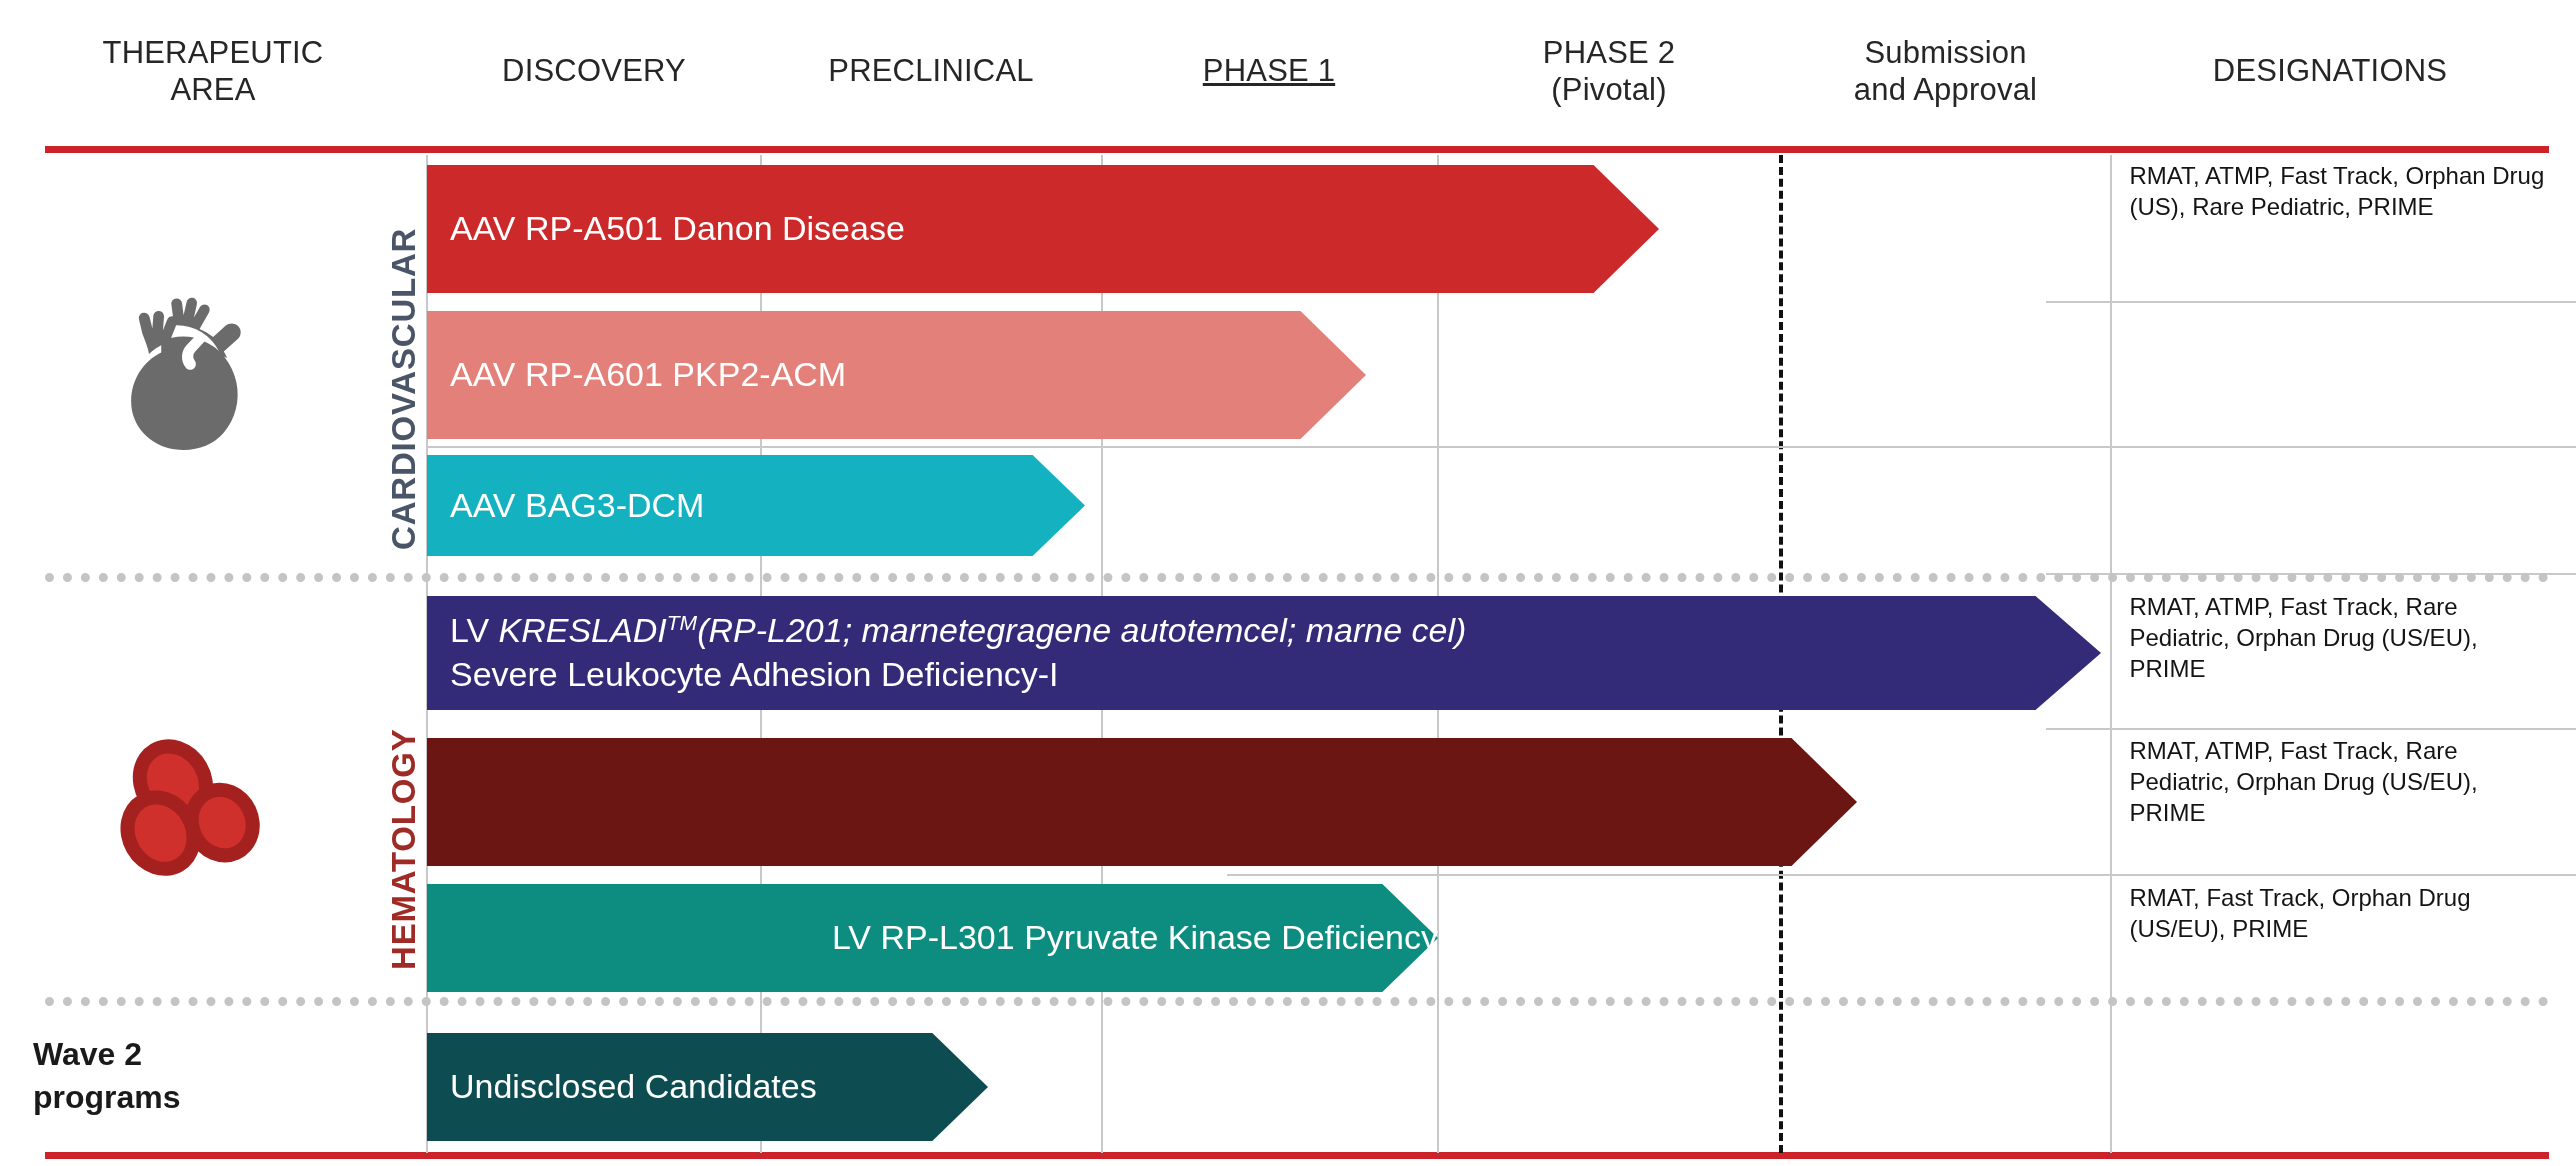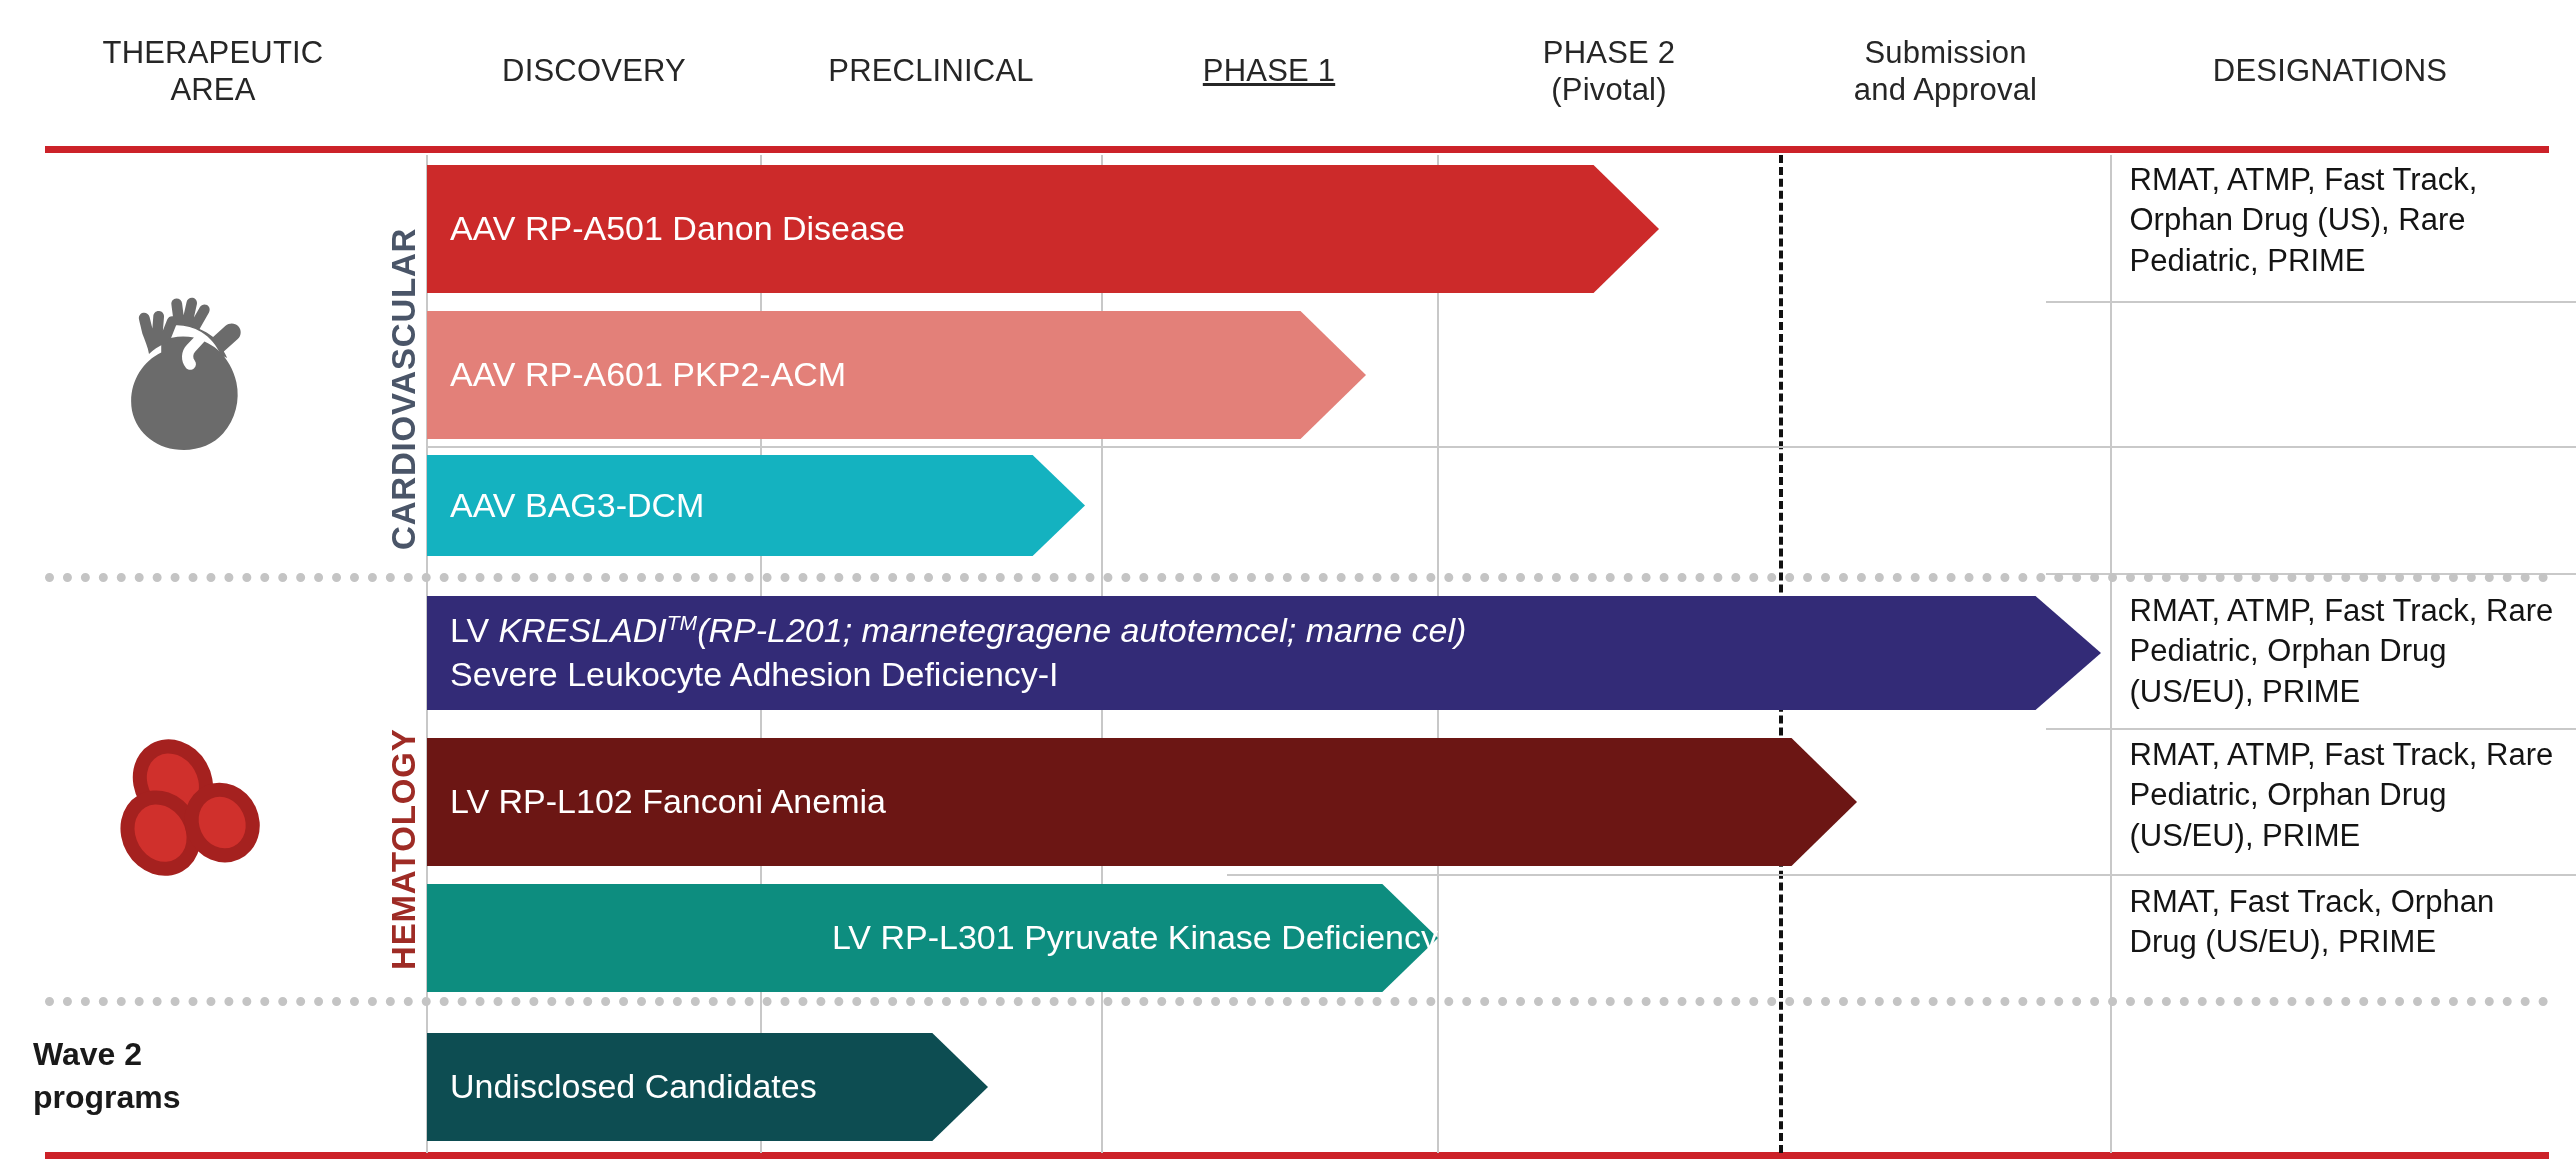--- a/index.html
+++ b/index.html
@@ -36,21 +36,21 @@
 
   
   .bar { position: absolute; display: flex; align-items: center; }
   .bar .barbody { height: 100%; width: 100%; display: flex; align-items: center; }
   .bar-label { position: relative; z-index: 2; color: #ffffff; font-size: 34px;
                line-height: 1.28; padding-left: 23px; white-space: nowrap; }
   .bar-label .ital { font-style: italic; }
   .bar-label sup { font-size: .62em; vertical-align: super; font-style: italic; }
 
   
-  .desig { position: absolute; color: #141414; font-size: 31px; line-height: 1.30;
+  .desig { position: absolute; color: #141414; font-size: 24px; line-height: 1.30;
            padding-left: 11.5px; }
 
   
   .wave2 { position: absolute; text-align: left; font-weight: bold; font-size: 32px;
            line-height: 1.35; color: #1a1a1a; }
 </style>
 </head>
 <body>
 
 <div id="chart">
@@ -184,21 +184,20 @@
     <span class="bar-label" style="white-space:normal;">
       <span>LV </span><span class="ital">KRESLADI</span><sup>TM</sup><span class="ital">(RP-L201; marnetegragene autotemcel; marne cel)</span><br>
       <span>Severe Leukocyte Adhesion Deficiency-I</span>
     </span>
   </div>
 
   <div class="bar" style="left:427px; top:738px; width:1430px; height:128px;">
     <svg class="barbody" viewBox="0 0 1747 156" preserveAspectRatio="none" style="position:absolute;left:0;top:0;">
       <polygon points="0,0 1667,0 1747,78 1667,156 0,156" fill="#6c1614"></polygon>
     </svg>
-    <span class="bar-label">LV RP-L102 Fanconi Anemia</span>
   </div>
 
   <div class="bar" style="left:427px; top:884px; width:1011px; height:108px;justify-content:flex-end;">
     <svg class="barbody" viewBox="0 0 1235 132" preserveAspectRatio="none" style="position:absolute;left:0;top:0;">
       <polygon points="0,0 1167,0 1235,66 1167,132 0,132" fill="#0d8d7f"></polygon>
     </svg>
     <span class="bar-label">LV RP-L301 Pyruvate Kinase Deficiency</span>
   </div>
 
   <div class="bar" style="left:427px; top:1033px; width:561px; height:108px;">

